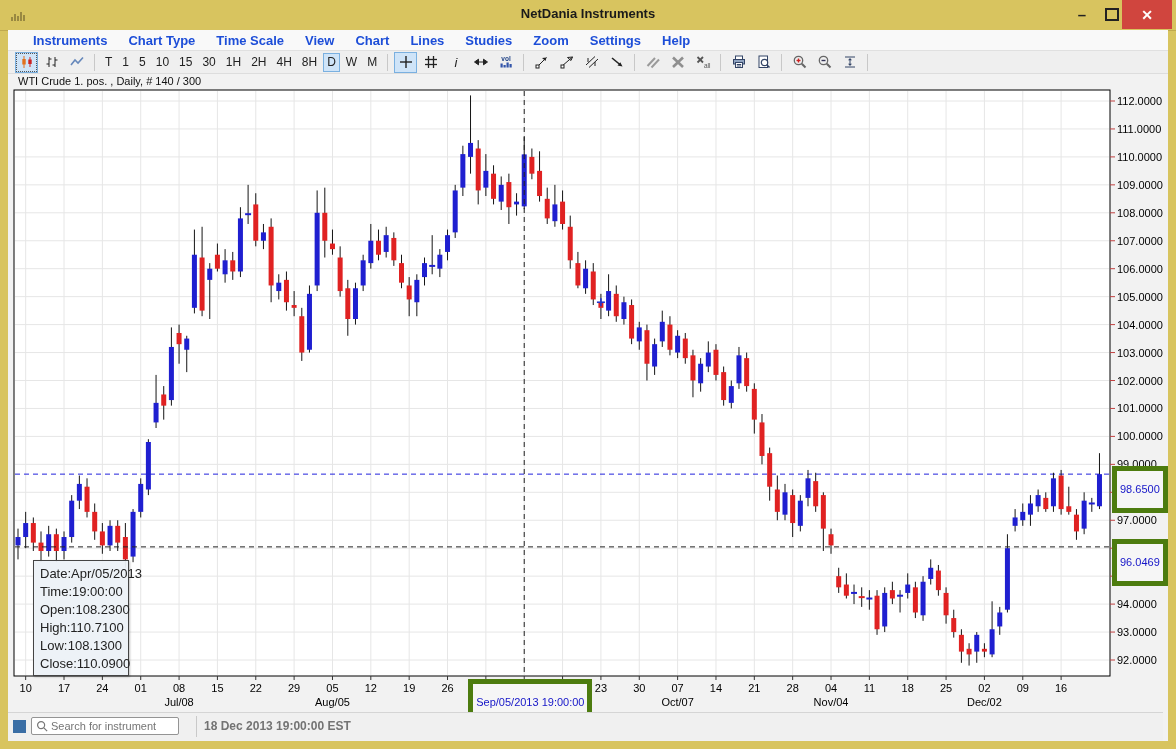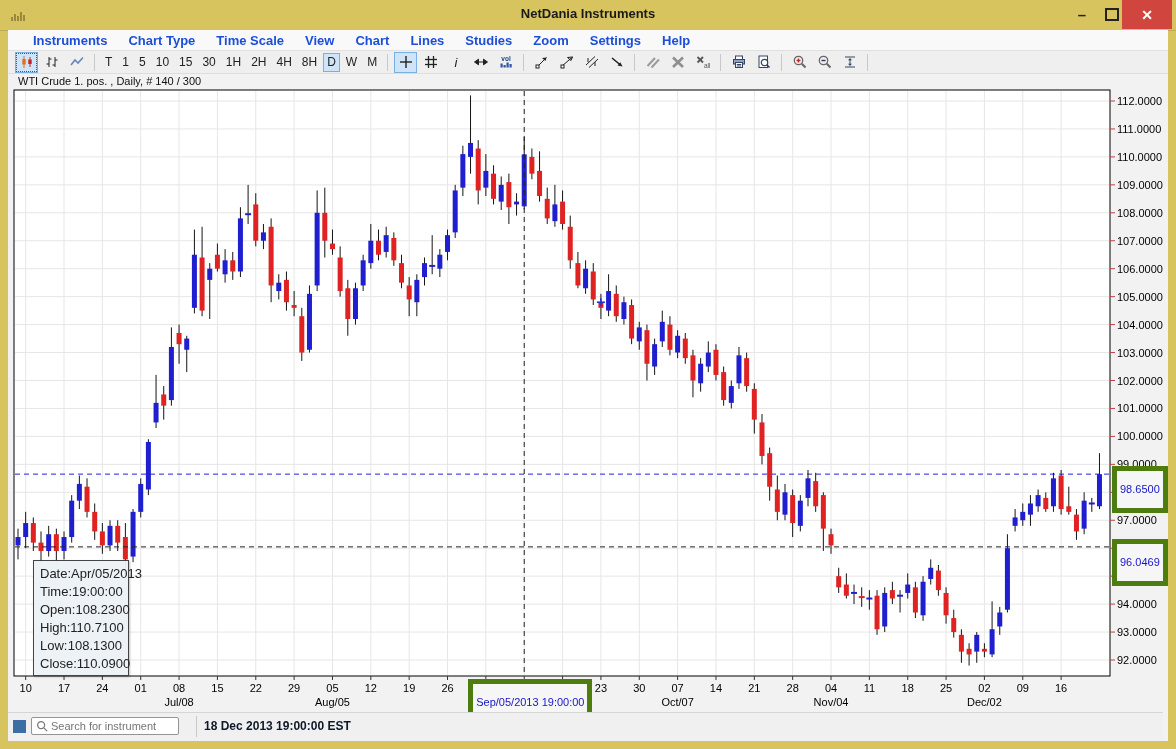--- a/index.html
+++ b/index.html
@@ -35,21 +35,21 @@
   .axis-box{position:absolute;background:#f6f6f6;border:5px solid #4d7c0f;color:#1515c8;font-size:11px;line-height:13px;padding:12px 3px;white-space:nowrap;}
   
   .ohlc-tip{position:absolute;left:33px;top:560px;width:94px;background:rgba(236,241,247,0.95);border:1px solid #444;box-shadow:1px 1px 2px rgba(0,0,0,.25);font-size:13px;color:#222;padding:3px 0;}
   .ohlc-tip .row{display:flex;justify-content:space-between;padding:1.5px 6px;}
   
   .statusbar{position:absolute;left:8px;top:712px;width:1155px;height:29px;background:#f0f0f0;border-top:1px solid #d5d5d5;}
   .conn-ind{position:absolute;left:5px;top:7px;width:13px;height:13px;background:#3a6ea5;}
   .search-box{position:absolute;left:23px;top:4px;width:148px;height:18px;background:#fff;border:1px solid #949494;border-radius:2px;display:flex;align-items:center;padding-left:4px;box-sizing:border-box;}
   .search-box input{border:none;outline:none;font-size:11px;color:#888;width:118px;background:transparent;font-family:"Liberation Sans",sans-serif;}
   .sb-sep{position:absolute;left:188px;top:3px;width:1px;height:21px;background:#c9c9c9;}
-  .sb-date{position:absolute;left:196px;top:6px;font-size:12px;font-weight:bold;color:#0f172a;}
+  .sb-date{position:absolute;left:196px;top:6px;font-size:12px;font-weight:bold;color:#737373;}
   .bottom-strip{position:absolute;left:0;top:741px;width:1176px;height:8px;background:#d8c45f;}
   svg text{font-family:"Liberation Sans",sans-serif;}
 </style>
 </head>
 <body>
 
 <div class="titlebar">
   <svg class="app-icon" viewBox="0 0 18 16">
     <g fill="#8a7a3a">
       <rect x="1" y="10" width="2" height="4"></rect>

